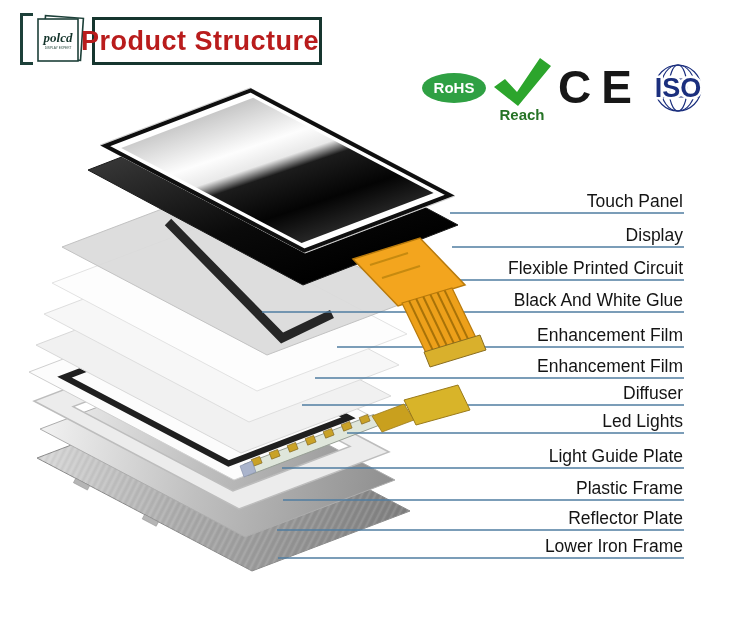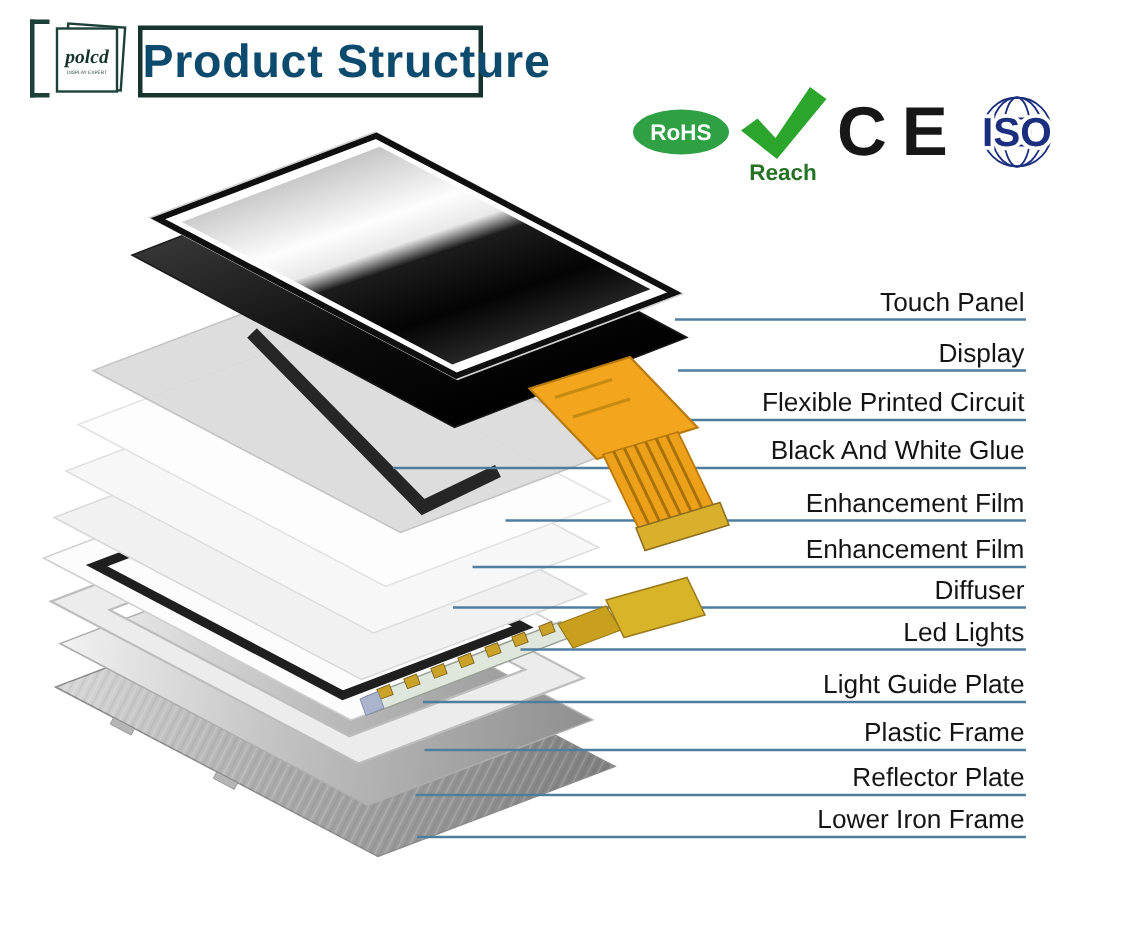--- a/index.html
+++ b/index.html
@@ -9,22 +9,22 @@
   }
   
   .logo-bracket{
     position:absolute;left:20px;top:13px;width:10px;height:46px;
     border-left:3px solid #1d4039;border-top:3px solid #1d4039;border-bottom:3px solid #1d4039;
   }
   .logo-pages{position:absolute;left:33px;top:14px;}
   .title-box{
     position:absolute;left:92px;top:17px;width:224px;height:42px;
     border:3px solid #16352e;background:#ffffff;
-    display:flex;align-items:center;justify-content:flex-start;
-    font-weight:bold;font-size:31px;color:#0c4a6e;letter-spacing:.5px;white-space:nowrap;
+    display:flex;align-items:center;justify-content:flex-end;
+    font-weight:bold;font-size:27px;color:#b91c1c;letter-spacing:.5px;white-space:nowrap;
   }
   .stage{position:absolute;left:0;top:0;width:750px;height:625px;}
   svg text{font-family:"Liberation Sans",sans-serif;}
   .logo-serif{font-family:"Liberation Serif",serif;}
 </style>
 </head>
 <body>
 
 <div class="canvas">
 

